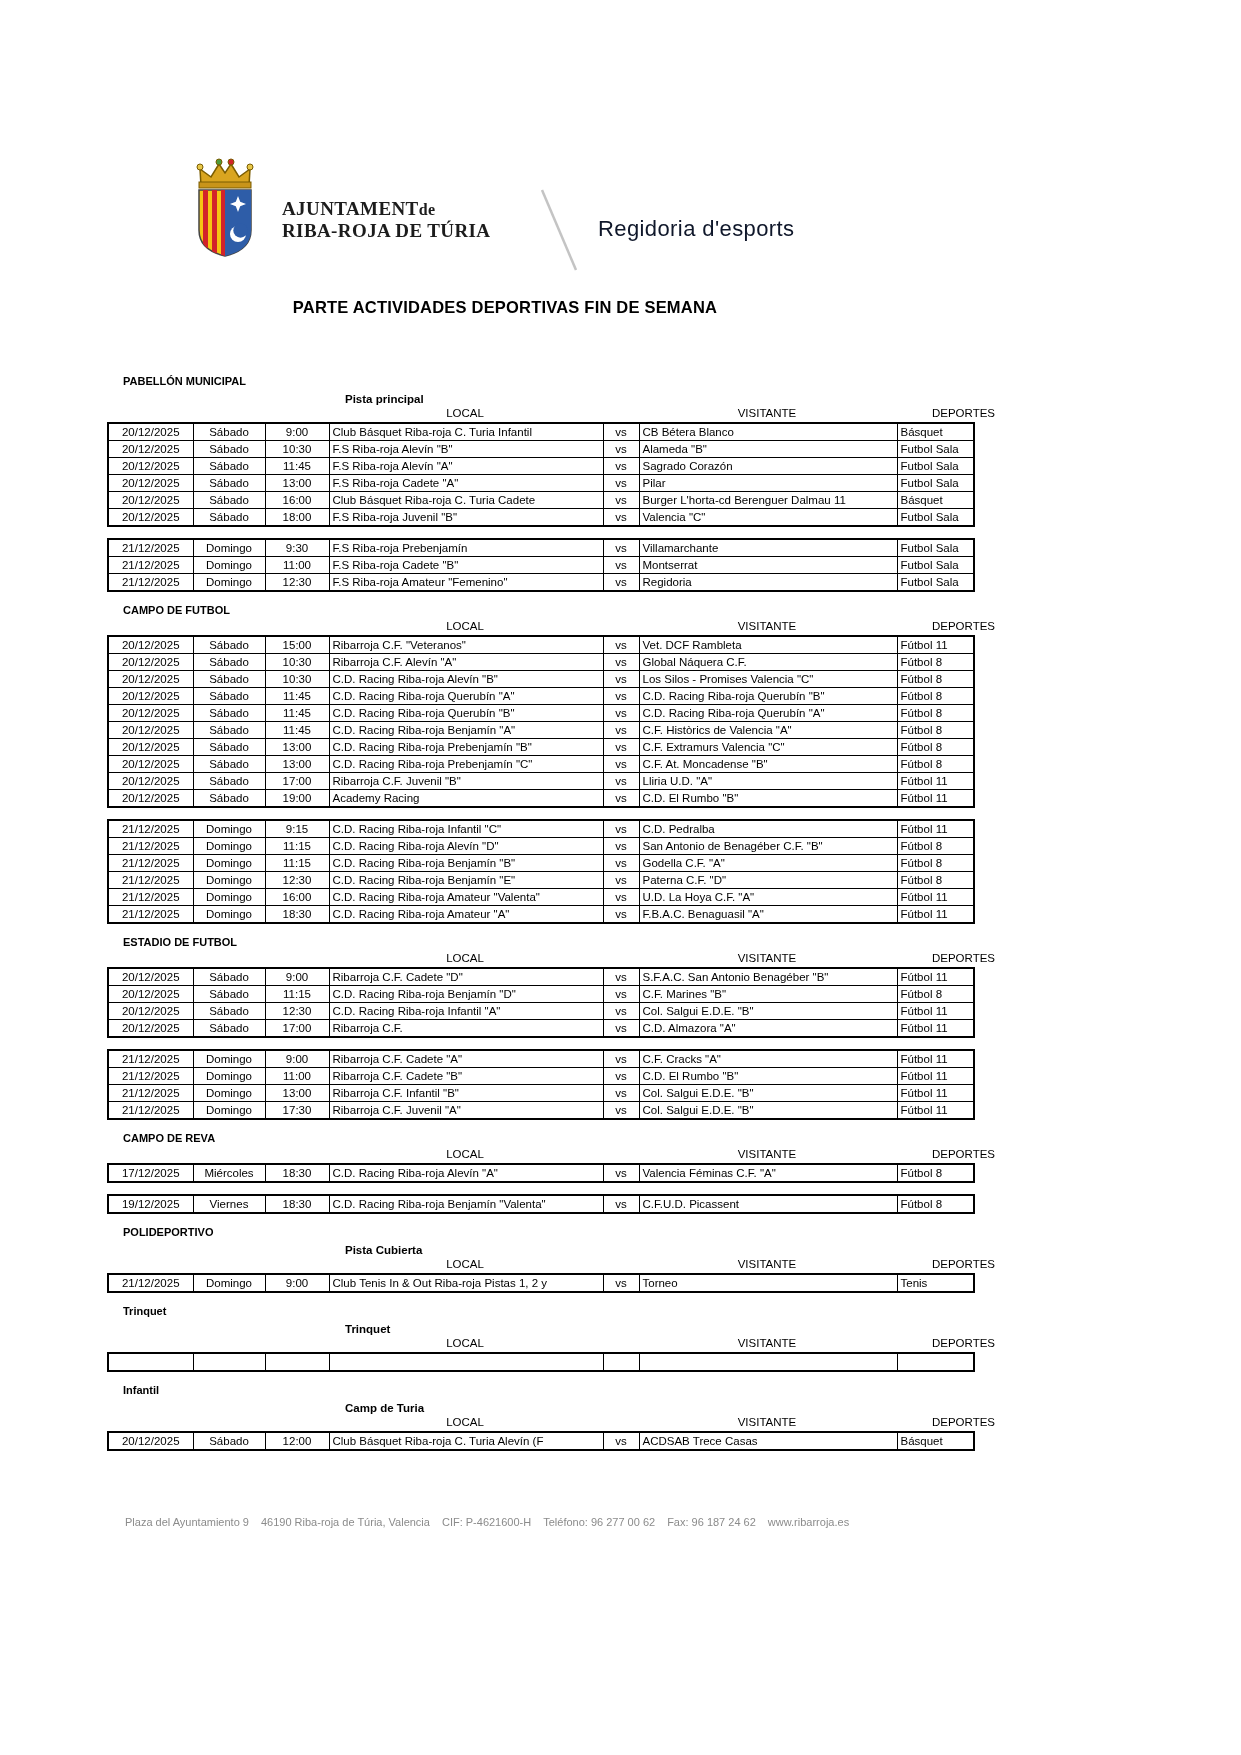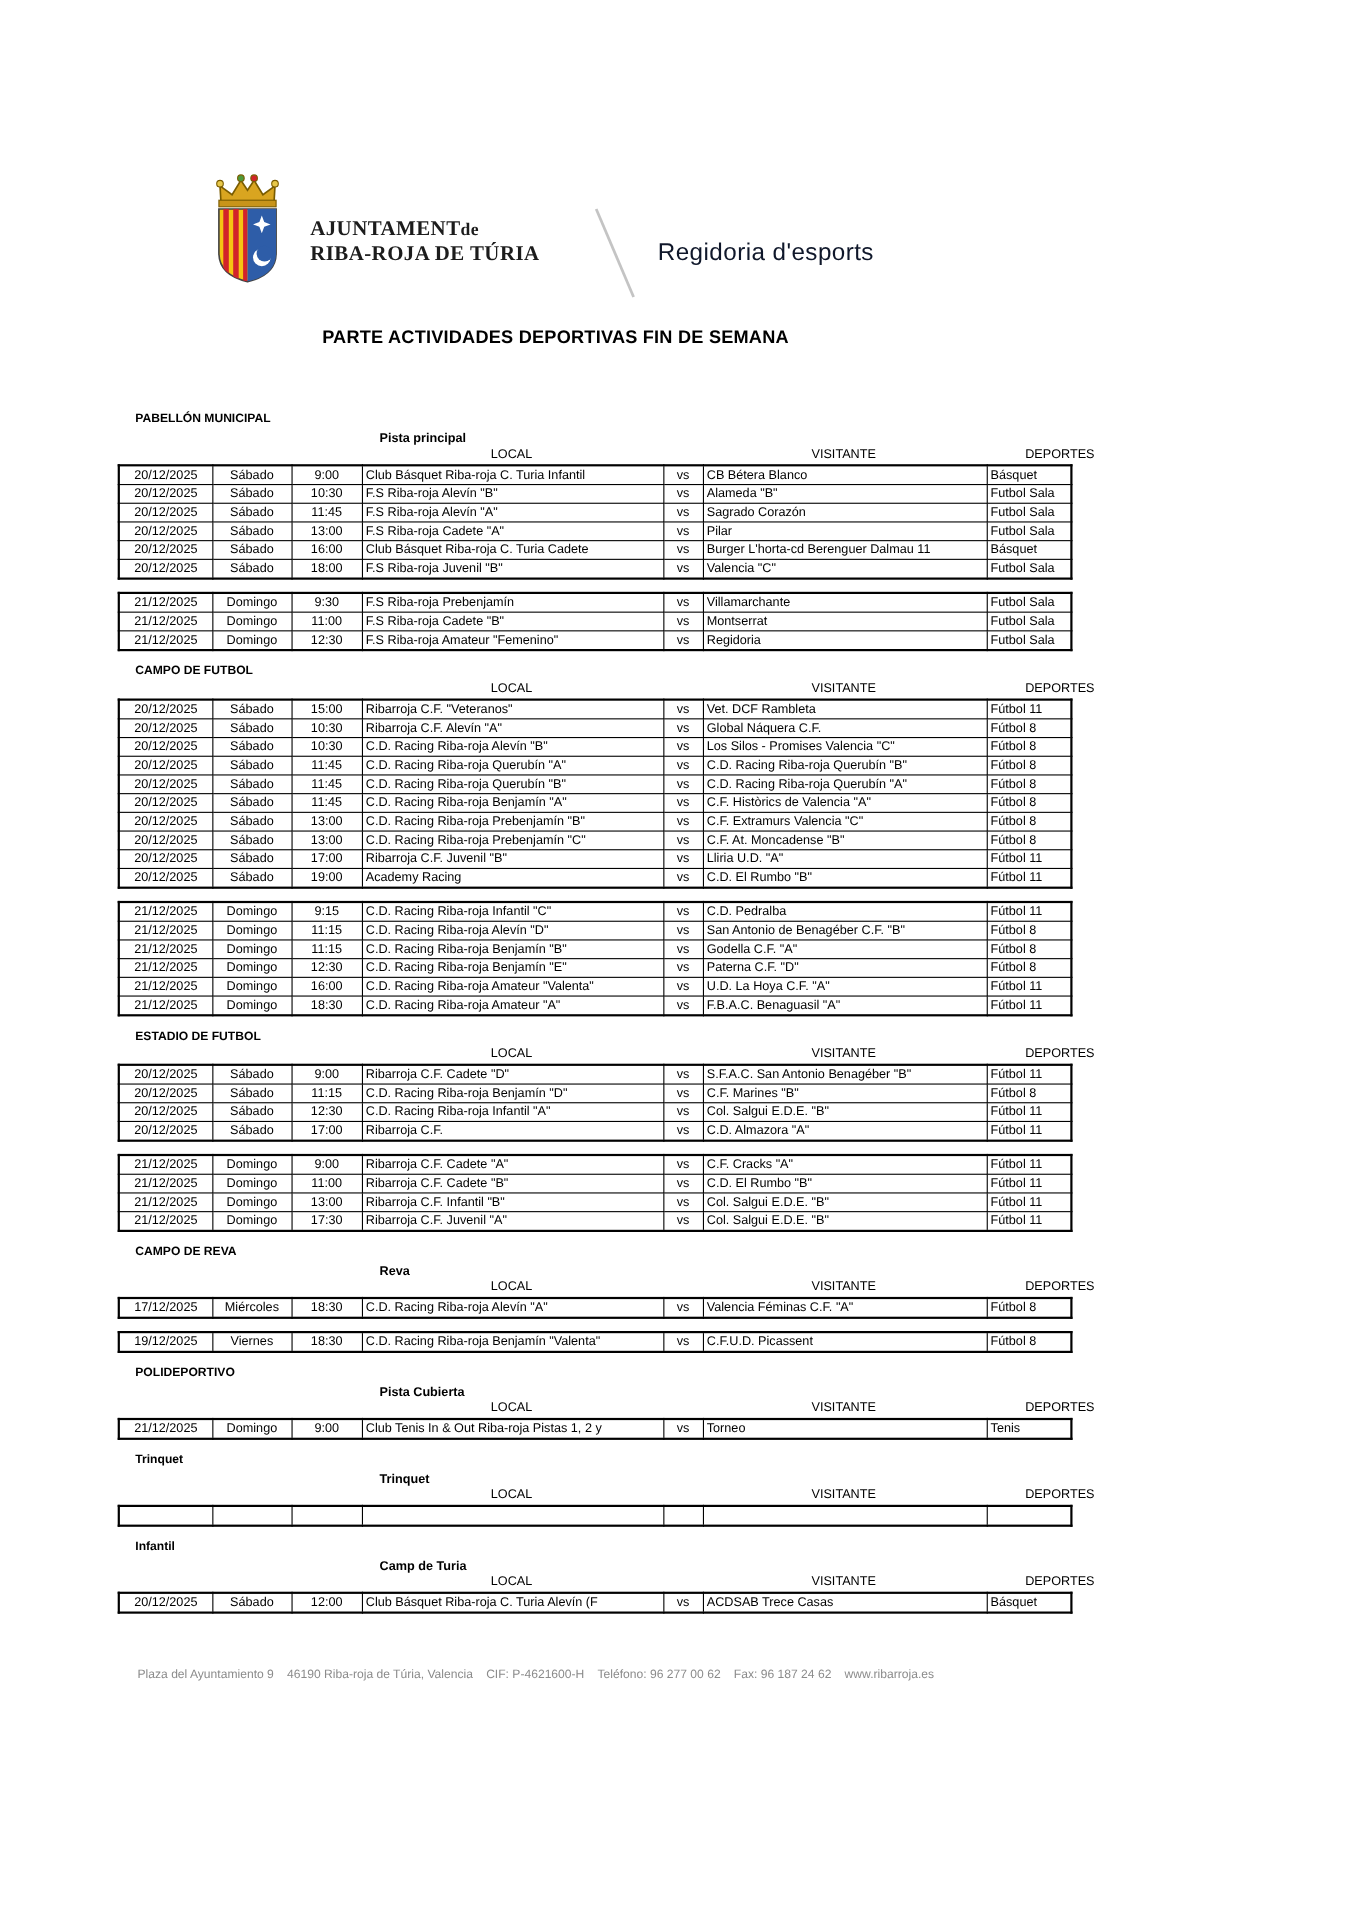--- a/index.html
+++ b/index.html
@@ -504,21 +504,20 @@
               <td>Ribarroja C.F. Juvenil "A"</td>
               <td class="tc">vs</td>
               <td>Col. Salgui E.D.E. "B"</td>
               <td>Fútbol 11</td>
             </tr>
           </tbody>
         </table>
       </div>
       <div class="section">
         <div class="venue">CAMPO DE REVA</div>
-        <div class="subvenue">Reva</div>
         <div class="colhead">
           <span class="h-local">LOCAL</span>
           <span class="h-visitante">VISITANTE</span>
           <span class="h-deportes">DEPORTES</span>
         </div>
         <table class="sched">
           <colgroup>
             <col style="width: 85px;">
             <col style="width: 72px;">
             <col style="width: 64px;">

